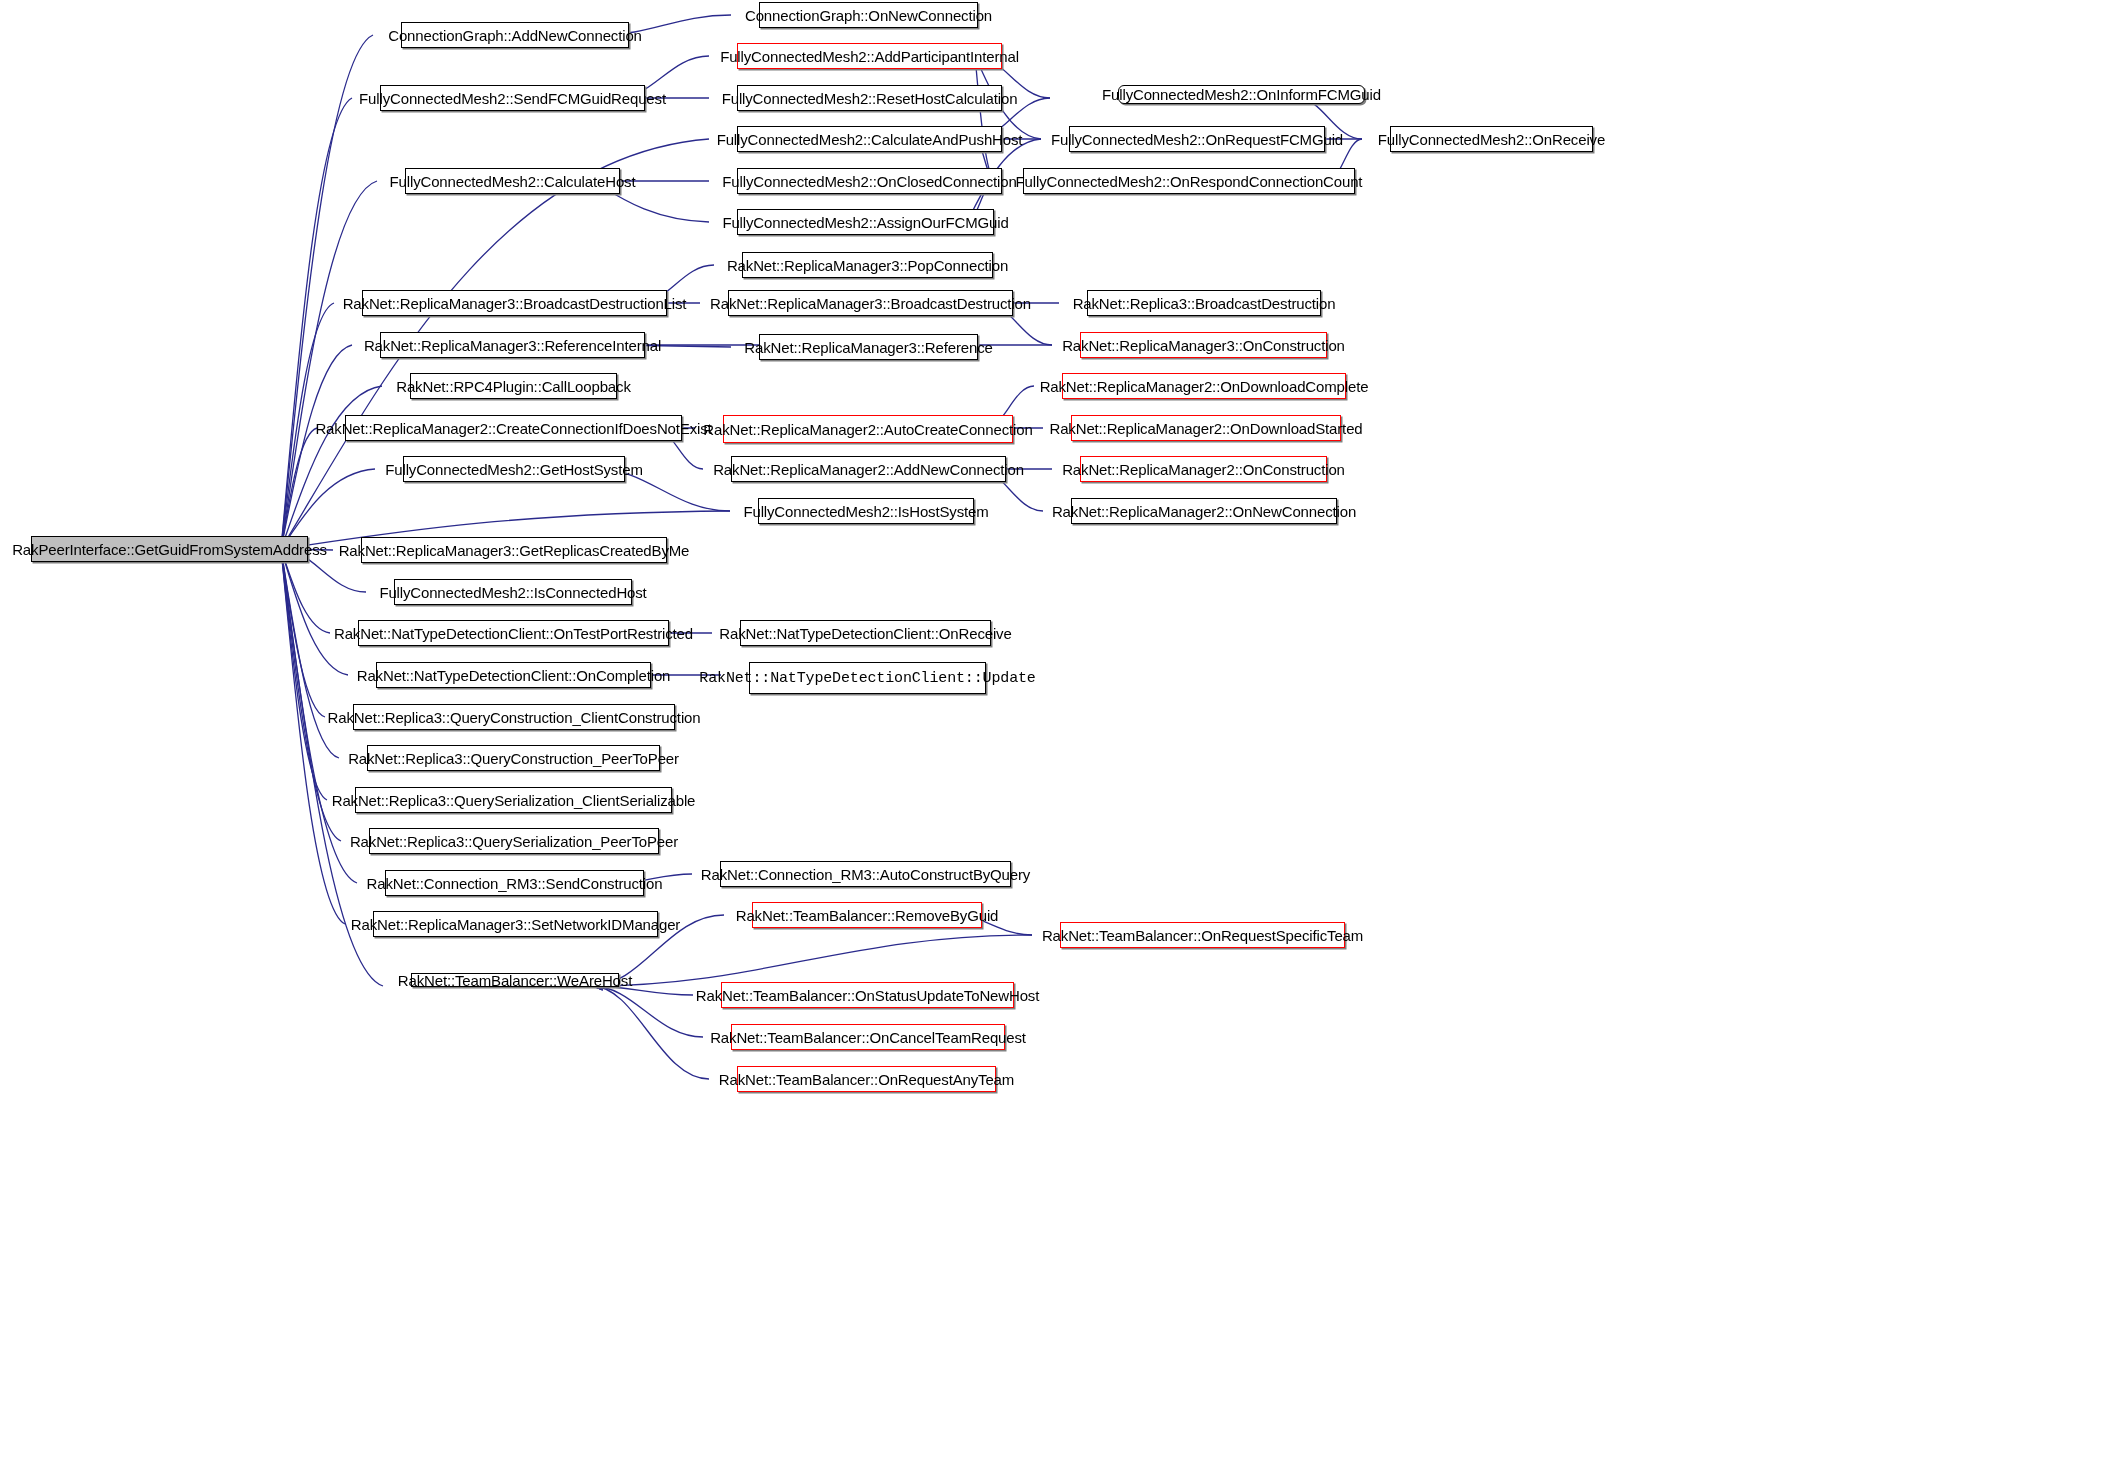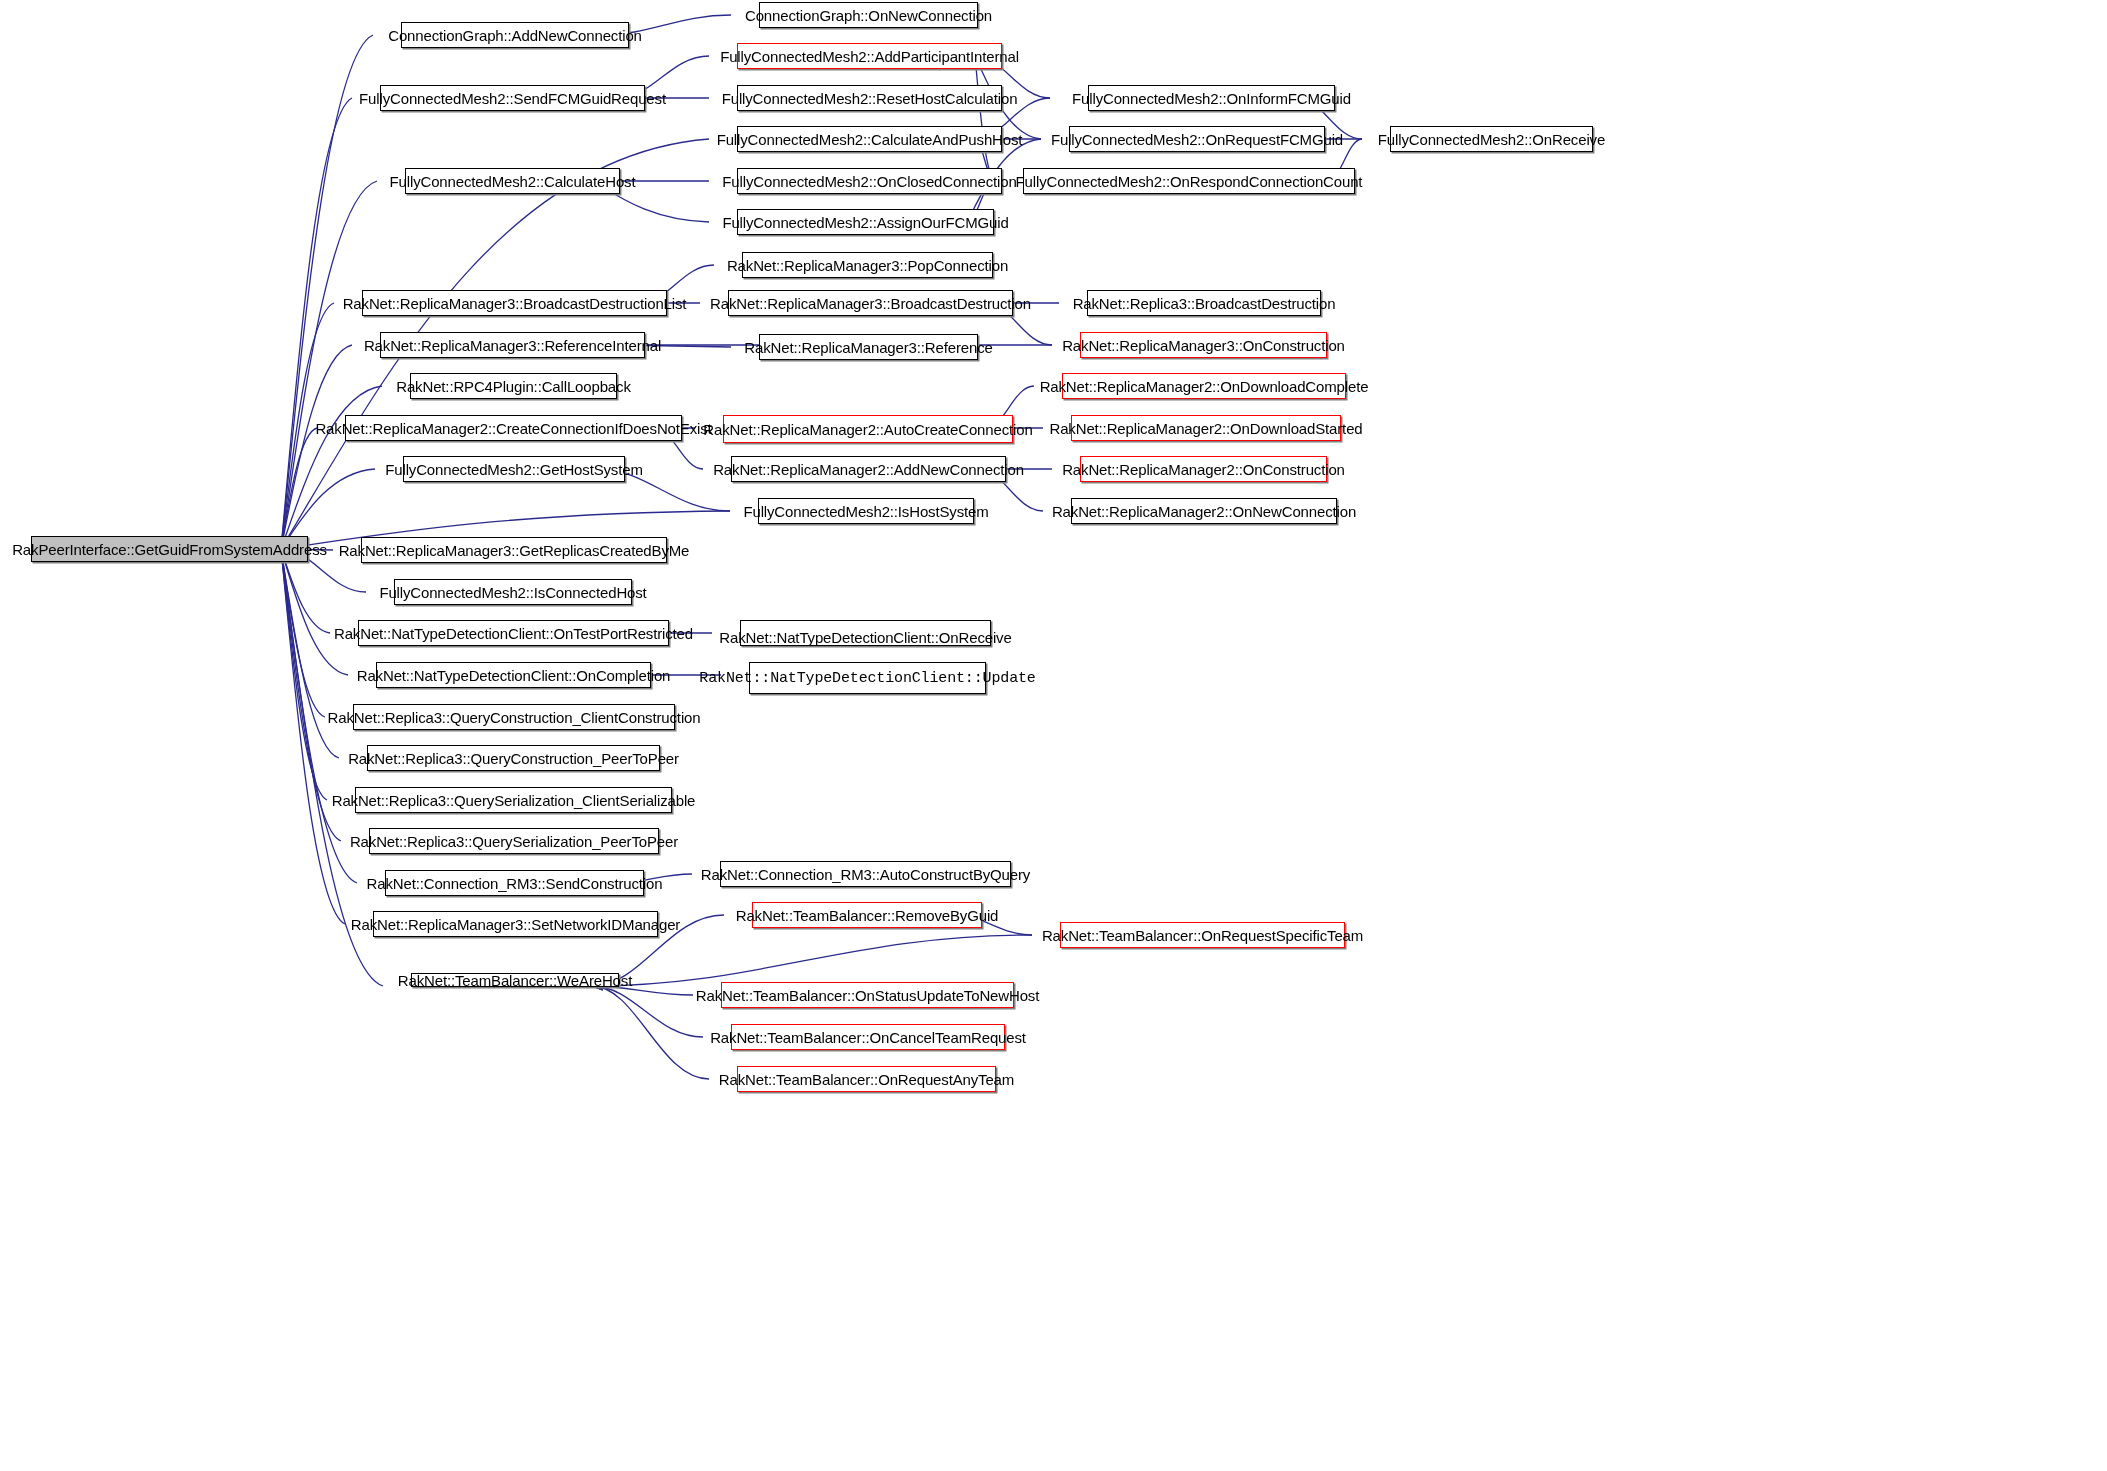--- a/index.html
+++ b/index.html
@@ -139,21 +139,21 @@
       </div>
       <div class="gnode red" style="left: 709px; top: 43px; width: 265px; height: 26px;">
         <span class="lbl">FullyConnectedMesh2::AddParticipantInternal</span>
       </div>
       <div class="gnode" style="left: 352px; top: 85px; width: 265px; height: 26px;">
         <span class="lbl">FullyConnectedMesh2::SendFCMGuidRequest</span>
       </div>
       <div class="gnode" style="left: 709px; top: 85px; width: 265px; height: 26px;">
         <span class="lbl">FullyConnectedMesh2::ResetHostCalculation</span>
       </div>
-      <div class="gnode" style="left: 1060px; top: 85px; width: 247px; height: 26px;">
+      <div class="gnode" style="left: 1090px; top: 85px; width: 247px; height: 19px; border-radius: 6px;">
         <span class="lbl">FullyConnectedMesh2::OnInformFCMGuid</span>
       </div>
       <div class="gnode" style="left: 709px; top: 126px; width: 265px; height: 26px;">
         <span class="lbl">FullyConnectedMesh2::CalculateAndPushHost</span>
       </div>
       <div class="gnode" style="left: 1041px; top: 126px; width: 256px; height: 26px;">
         <span class="lbl">FullyConnectedMesh2::OnRequestFCMGuid</span>
       </div>
       <div class="gnode" style="left: 1362px; top: 126px; width: 203px; height: 26px;">
         <span class="lbl">FullyConnectedMesh2::OnReceive</span>
@@ -223,21 +223,21 @@
       </div>
       <div class="gnode" style="left: 333px; top: 537px; width: 306px; height: 26px;">
         <span class="lbl">RakNet::ReplicaManager3::GetReplicasCreatedByMe</span>
       </div>
       <div class="gnode" style="left: 366px; top: 579px; width: 238px; height: 26px;">
         <span class="lbl">FullyConnectedMesh2::IsConnectedHost</span>
       </div>
       <div class="gnode" style="left: 330px; top: 620px; width: 311px; height: 26px;">
         <span class="lbl">RakNet::NatTypeDetectionClient::OnTestPortRestricted</span>
       </div>
-      <div class="gnode" style="left: 712px; top: 620px; width: 251px; height: 26px; align-items: flex-end;">
+      <div class="gnode" style="left: 712px; top: 620px; width: 251px; height: 26px;">
         <span class="lbl">RakNet::NatTypeDetectionClient::OnReceive</span>
       </div>
       <div class="gnode" style="left: 348px; top: 662px; width: 275px; height: 26px;">
         <span class="lbl">RakNet::NatTypeDetectionClient::OnCompletion</span>
       </div>
       <div class="gnode" style="left: 721px; top: 662px; width: 237px; height: 32px; font-family: Liberation Mono, monospace;">
         <span class="lbl">RakNet::NatTypeDetectionClient::Update</span>
       </div>
       <div class="gnode" style="left: 325px; top: 704px; width: 322px; height: 26px;">
         <span class="lbl">RakNet::Replica3::QueryConstruction_ClientConstruction</span>

